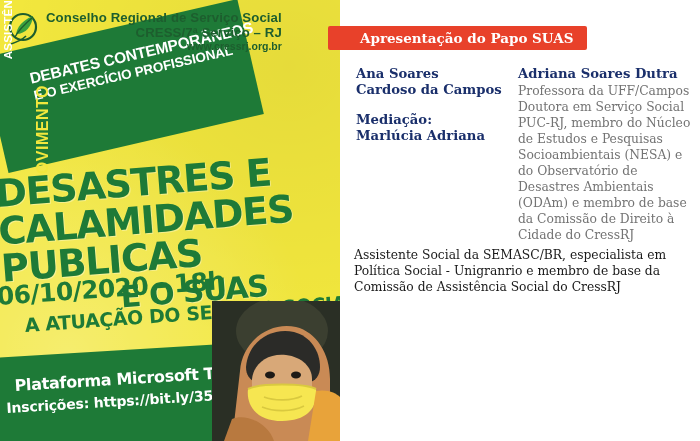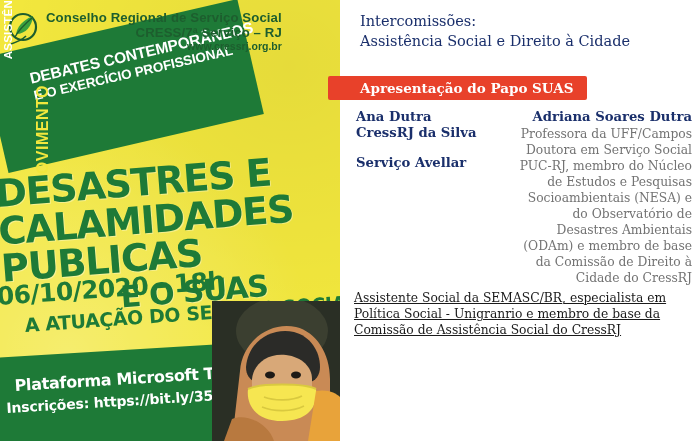--- a/index.html
+++ b/index.html
@@ -249,39 +249,39 @@
   }
   .intercom .l2 { font-weight: normal; }
 
   .apresent-wrap {
     position: relative;
     margin-top: 18px;
     height: 26px;
   }
   .apresent-banner {
     position: absolute;
-    left: -26px; top: 7px;
+    left: -26px; top: 0;
     background: #e8412a;
     color: #ffffff;
     font-family: "DejaVu Serif", serif;
     font-size: 13.5px;
     font-weight: bold;
     padding: 4px 14px 4px 32px;
     border-radius: 2px;
     white-space: nowrap;
   }
 
   .cols {
     display: flex;
     gap: 14px;
     margin-top: 14px;
     padding-left: 2px;
   }
   .col-left { flex: 0 0 148px; }
-  .col-right { flex: 1 1 auto; text-align: right; }
+  .col-right { flex: 1 1 auto; }
 
   .person-name {
     color: #1a2f6b;
     font-family: "DejaVu Serif", serif;
     font-weight: bold;
     font-size: 13.2px;
     line-height: 1.22;
     margin-bottom: 2px;
   }
   .person-bio {
@@ -298,21 +298,20 @@
     font-size: 13.2px;
     line-height: 1.22;
   }
   .bottom-bio {
     margin-top: 4px;
     color: #1a1a1a;
     font-family: "DejaVu Serif", serif;
     font-size: 12.3px;
     line-height: 1.3;
     width: 330px;
-    text-decoration: underline;
   }
 </style>
 </head>
 <body>
 
 <div class="poster">
 
   <div class="left-panel">
 
     <div class="green-rot-block"></div>
@@ -377,38 +376,35 @@
         </g>
       </svg>
     </div>
 
     <div class="platform-line">Plataforma Microsoft Teams</div>
     <div class="inscr-line">Inscrições: https://bit.ly/359m9sh</div>
   </div>
 
   <div class="right-panel">
 
-    <div class="intercom">
-      <div>Intercomissões:</div>
-      <div class="l2">Assistência Social e Direito à Cidade</div>
-    </div>
 
     <div class="apresent-wrap">
       <div class="apresent-banner">Apresentação do Papo SUAS</div>
     </div>
 
     <div class="cols">
       <div class="col-left">
         <div class="person-name">
-          <div>Ana Dutra</div>
-          <div>CressRJ da Silva</div>
+          <div>Ana Soares</div>
+          <div>Cardoso da Campos</div>
         </div>
 
         <div class="mediacao-block">
-          <div class="mediacao-label">Serviço Avellar</div>
+          <div class="mediacao-label">Mediação:</div>
+          <div class="mediacao-label">Marlúcia Adriana</div>
         </div>
       </div>
 
       <div class="col-right">
         <div class="person-name">Adriana Soares Dutra</div>
         <div class="person-bio">Professora da UFF/Campos Doutora em Serviço Social PUC-RJ, membro do Núcleo de Estudos e Pesquisas Socioambientais (NESA) e do Observatório de Desastres Ambientais (ODAm) e membro de base da Comissão de Direito à Cidade do CressRJ</div>
       </div>
     </div>
 
     <div class="bottom-bio">Assistente Social da SEMASC/BR, especialista em Política Social - Unigranrio e membro de base da Comissão de Assistência Social do CressRJ</div>

